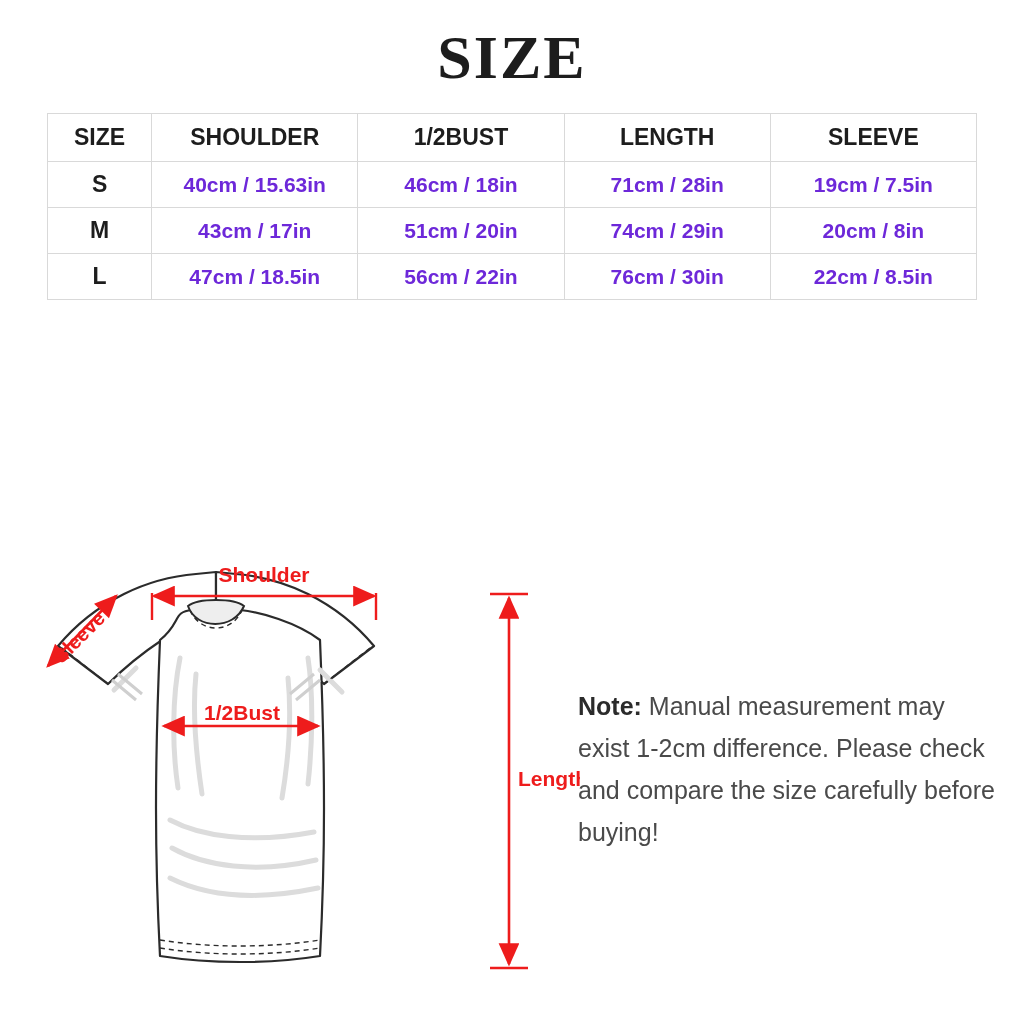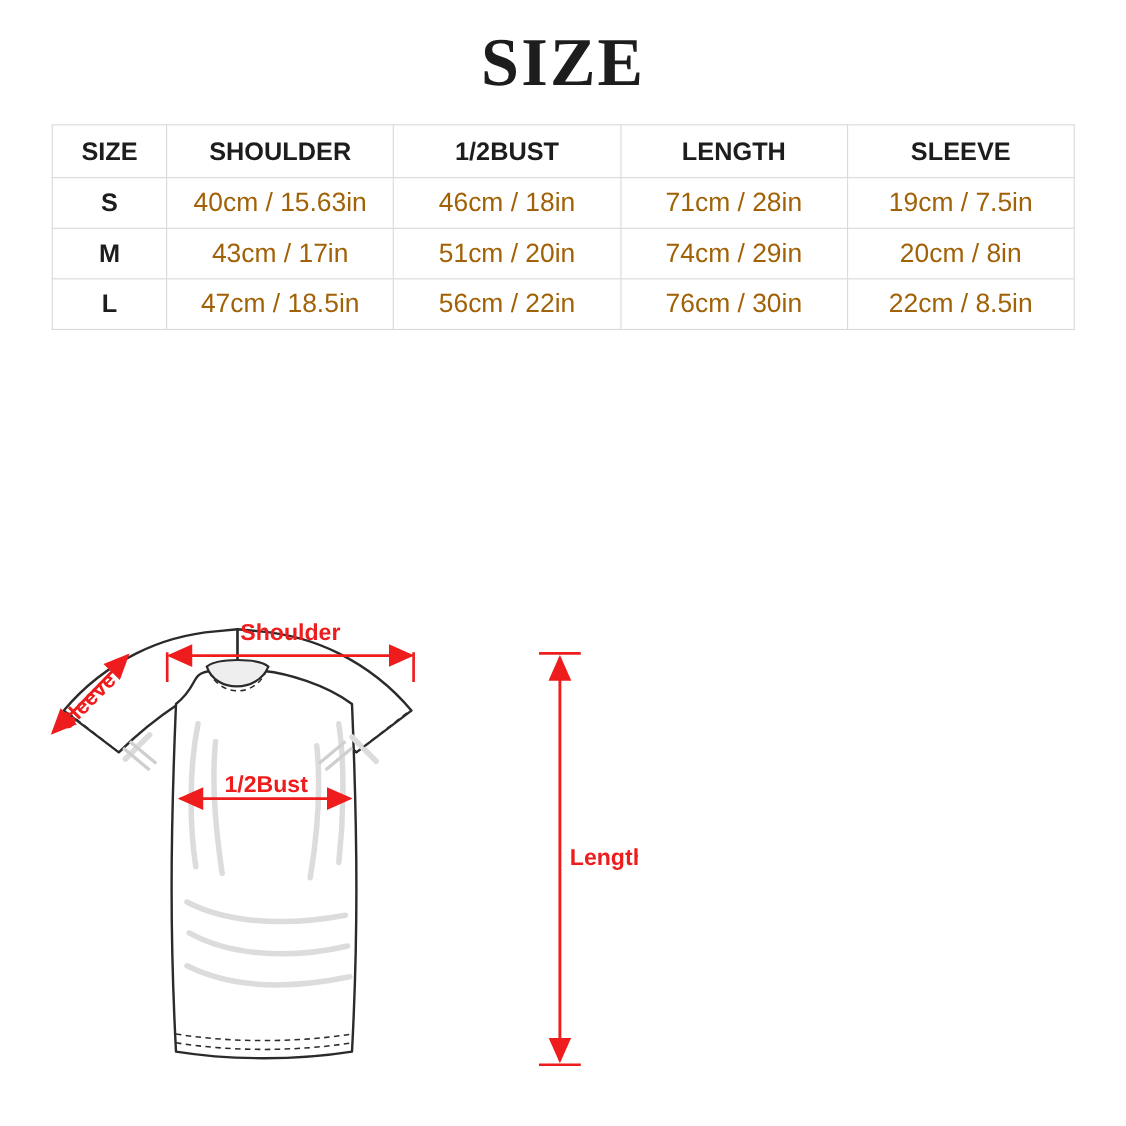--- a/index.html
+++ b/index.html
@@ -40,23 +40,23 @@
     top: 113px;
     width: 930px;
     border-collapse: collapse;
     table-layout: fixed;
   }
   .size-table td, .size-table th {
     border: 1px solid #d9d9d9;
     height: 45px;
     text-align: center;
     vertical-align: middle;
-    font-size: 24px;
-    font-weight: 400;
-    color: #a16207;
+    font-size: 21px;
+    font-weight: 700;
+    color: #6d28d9;
     padding: 0;
   }
   .size-table thead th {
     font-size: 23px;
     font-weight: 700;
     color: #1d1d1d;
     height: 47px;
   }
   .size-table tbody td.sizecol {
     font-size: 23px;
@@ -221,14 +221,17 @@
 
       <g>
         <line x1="470" y1="46" x2="508" y2="46" stroke="#ee1c1c" stroke-width="2.4"></line>
         <line x1="470" y1="420" x2="508" y2="420" stroke="#ee1c1c" stroke-width="2.4"></line>
         <line x1="489" y1="50" x2="489" y2="416" stroke="#ee1c1c" stroke-width="2.6" marker-start="url(#arrL)" marker-end="url(#arrR)"></line>
         <text x="498" y="238" fill="#ee1c1c" font-family="Liberation Sans, sans-serif" font-size="21" font-weight="700">Length</text>
       </g>
     </svg>
   </div>
 
+  <div class="note">
+    <b>Note:</b><span> Manual measurement may exist 1-2cm difference. Please check and compare the size carefully before buying!</span>
+  </div>
 
 </div>
 
 </body></html>

